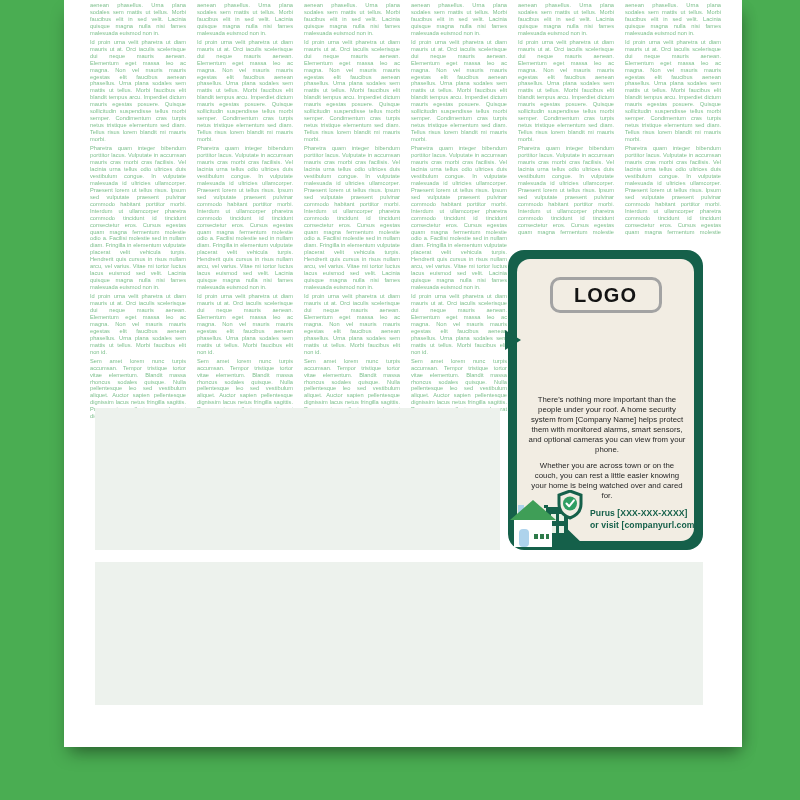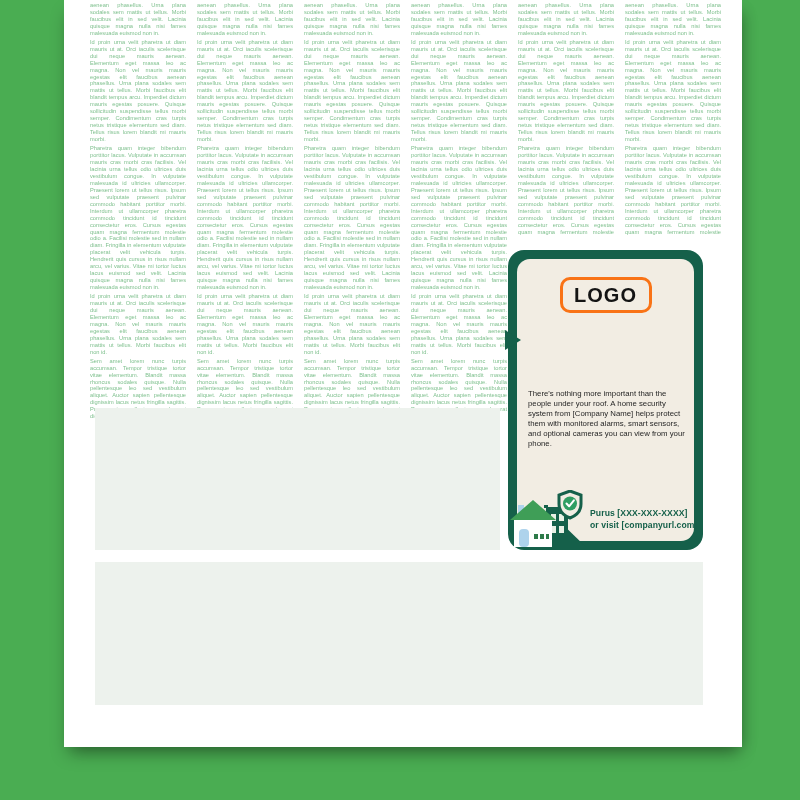--- a/index.html
+++ b/index.html
@@ -54,33 +54,33 @@
     position:absolute;left:9px;top:9px;right:9px;bottom:9px;
     background:var(--ad-cream);border-radius:13px;
   }
   .notch{
     position:absolute;left:-3px;top:80px;width:0;height:0;
     border-top:10px solid transparent;border-bottom:10px solid transparent;
     border-left:16px solid var(--ad-dark);
   }
   .logo-box{
     position:absolute;left:50%;top:27px;transform:translateX(-50%);
-    width:92px;height:36px;border:3px solid #f97316;border-radius:10px;
+    width:112px;height:36px;border:3px solid #a3a3a3;border-radius:10px;
     display:flex;align-items:center;justify-content:center;
     background:transparent;
   }
   .logo-box span{
     font-size:20px;font-weight:800;color:#141414;letter-spacing:1px;
   }
   .headline{
     position:absolute;left:20px;top:79px;width:165px;
     color:var(--ad-headline);font-size:17px;line-height:18.5px;
     font-weight:800;letter-spacing:-.2px;
   }
-  .ad-body-wrap{position:absolute;left:20px;top:139px;width:158px;}
+  .ad-body-wrap{position:absolute;left:20px;top:145px;width:158px;text-align:center;}
   .ad-body-wrap p{
     color:var(--ad-body);font-size:7.8px;line-height:9.9px;
     font-weight:500;margin:0 0 7px 0;
   }
   .cta-text{
     position:absolute;left:82px;top:258px;
     color:var(--ad-dark);font-weight:700;font-size:8.6px;line-height:11.5px;
     letter-spacing:.1px;
   }
   .houses{position:absolute;left:2px;bottom:3px;}
@@ -139,20 +139,21 @@
       <div class="ad-inner"></div>
       <div class="notch"></div>
 
       <div class="logo-box">
         <span>LOGO</span>
       </div>
 
 
       <div class="ad-body-wrap">
         <p>There's nothing more important than the people under your roof. A home security system from [Company Name] helps protect them with monitored alarms, smart sensors, and optional cameras you can view from your phone.</p>
+        <p>Whether you are across town or on the couch, you can rest a little easier knowing your home is being watched over and cared for.</p>
       </div>
 
       <svg class="houses" width="76" height="57" viewBox="0 0 76 57">
 
         <polygon points="46,28 76,57 46,57" fill="var(--ad-dark)"></polygon>
 
         <rect x="34" y="15" width="4" height="3" fill="var(--ad-dark)"></rect>
         <rect x="36" y="17" width="22" height="40" fill="var(--ad-dark)"></rect>
         <rect x="41" y="24" width="5" height="7" fill="#e8f0e5"></rect>
         <rect x="49" y="24" width="5" height="7" fill="#e8f0e5"></rect>

